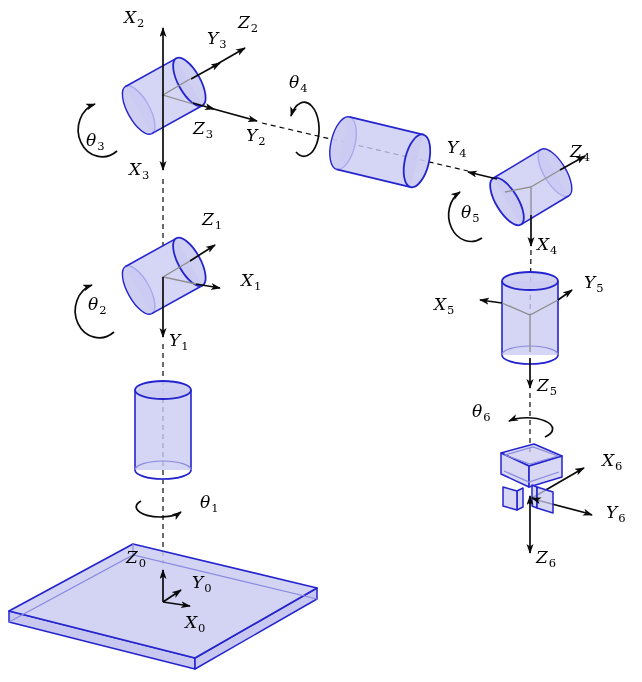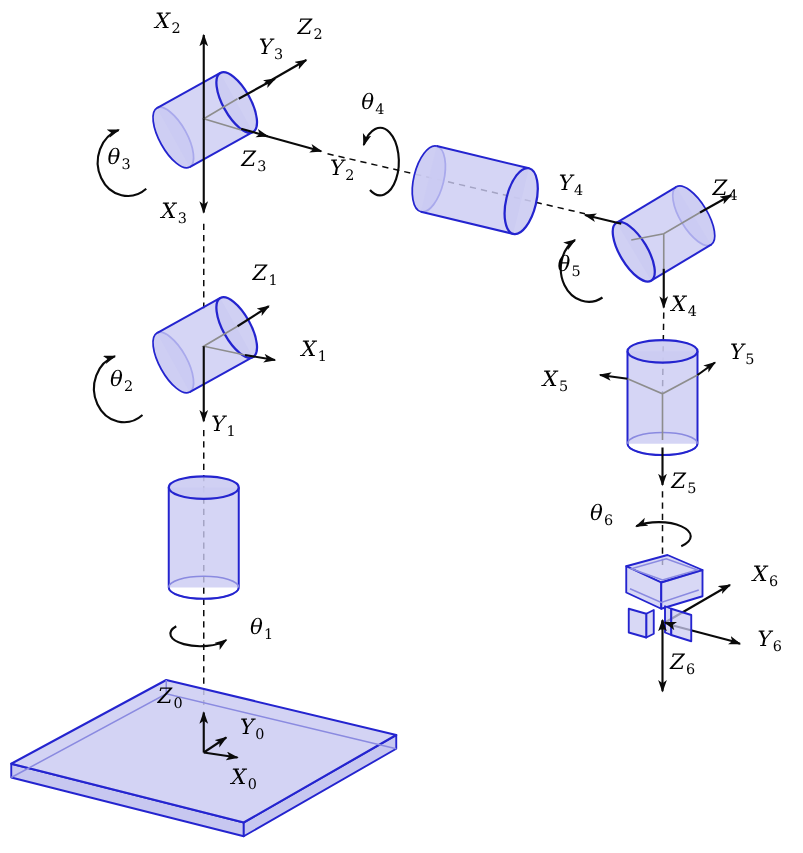--- a/index.html
+++ b/index.html
@@ -157,41 +157,41 @@
     <path class="arrow" d="M141,501 A24 10 0 1 0 181,512"></path>
     <path class="arrow" d="M482,238 A22 26 0 1 1 460,192"></path>
     <path class="arrow" d="M545,437 A25 11 0 1 0 509,421"></path>
   </g>
 </svg>
 
 <span class="lbl" style="left:124px;top:9px"><i class="m">X</i><sub>2</sub></span>
 <span class="lbl" style="left:207px;top:30px"><i class="m">Y</i><sub>3</sub></span>
 <span class="lbl" style="left:238px;top:14px"><i class="m">Z</i><sub>2</sub></span>
 <span class="lbl" style="left:193px;top:120px"><i class="m">Z</i><sub>3</sub></span>
-<span class="lbl" style="left:264px;top:127px"><i class="m">Y</i><sub>2</sub></span>
+<span class="lbl" style="left:246px;top:127px"><i class="m">Y</i><sub>2</sub></span>
 <span class="lbl" style="left:129px;top:161px"><i class="m">X</i><sub>3</sub></span>
-<span class="lbl" style="left:86px;top:118px"><i class="m">θ</i><sub>3</sub></span>
+<span class="lbl" style="left:86px;top:132px"><i class="m">θ</i><sub>3</sub></span>
 <span class="lbl" style="left:289px;top:74px"><i class="m">θ</i><sub>4</sub></span>
 
 <span class="lbl" style="left:202px;top:211px"><i class="m">Z</i><sub>1</sub></span>
 <span class="lbl" style="left:241px;top:272px"><i class="m">X</i><sub>1</sub></span>
 <span class="lbl" style="left:169px;top:332px"><i class="m">Y</i><sub>1</sub></span>
 <span class="lbl" style="left:88px;top:296px"><i class="m">θ</i><sub>2</sub></span>
 
 <span class="lbl" style="left:200px;top:494px"><i class="m">θ</i><sub>1</sub></span>
 <span class="lbl" style="left:126px;top:549px"><i class="m">Z</i><sub>0</sub></span>
 <span class="lbl" style="left:192px;top:574px"><i class="m">Y</i><sub>0</sub></span>
 <span class="lbl" style="left:185px;top:614px"><i class="m">X</i><sub>0</sub></span>
 
 <span class="lbl" style="left:447px;top:139px"><i class="m">Y</i><sub>4</sub></span>
 <span class="lbl" style="left:570px;top:143px"><i class="m">Z</i><sub>4</sub></span>
-<span class="lbl" style="left:446px;top:204px"><i class="m">θ</i><sub>5</sub></span>
+<span class="lbl" style="left:461px;top:204px"><i class="m">θ</i><sub>5</sub></span>
 <span class="lbl" style="left:537px;top:236px"><i class="m">X</i><sub>4</sub></span>
 
 <span class="lbl" style="left:434px;top:296px"><i class="m">X</i><sub>5</sub></span>
 <span class="lbl" style="left:584px;top:274px"><i class="m">Y</i><sub>5</sub></span>
 <span class="lbl" style="left:537px;top:377px"><i class="m">Z</i><sub>5</sub></span>
 
 <span class="lbl" style="left:472px;top:403px"><i class="m">θ</i><sub>6</sub></span>
 <span class="lbl" style="left:602px;top:452px"><i class="m">X</i><sub>6</sub></span>
 <span class="lbl" style="left:606px;top:504px"><i class="m">Y</i><sub>6</sub></span>
-<span class="lbl" style="left:536px;top:522px"><i class="m">Z</i><sub>6</sub></span>
+<span class="lbl" style="left:536px;top:549px"><i class="m">Z</i><sub>6</sub></span>
 </div>
 
 </body></html>

